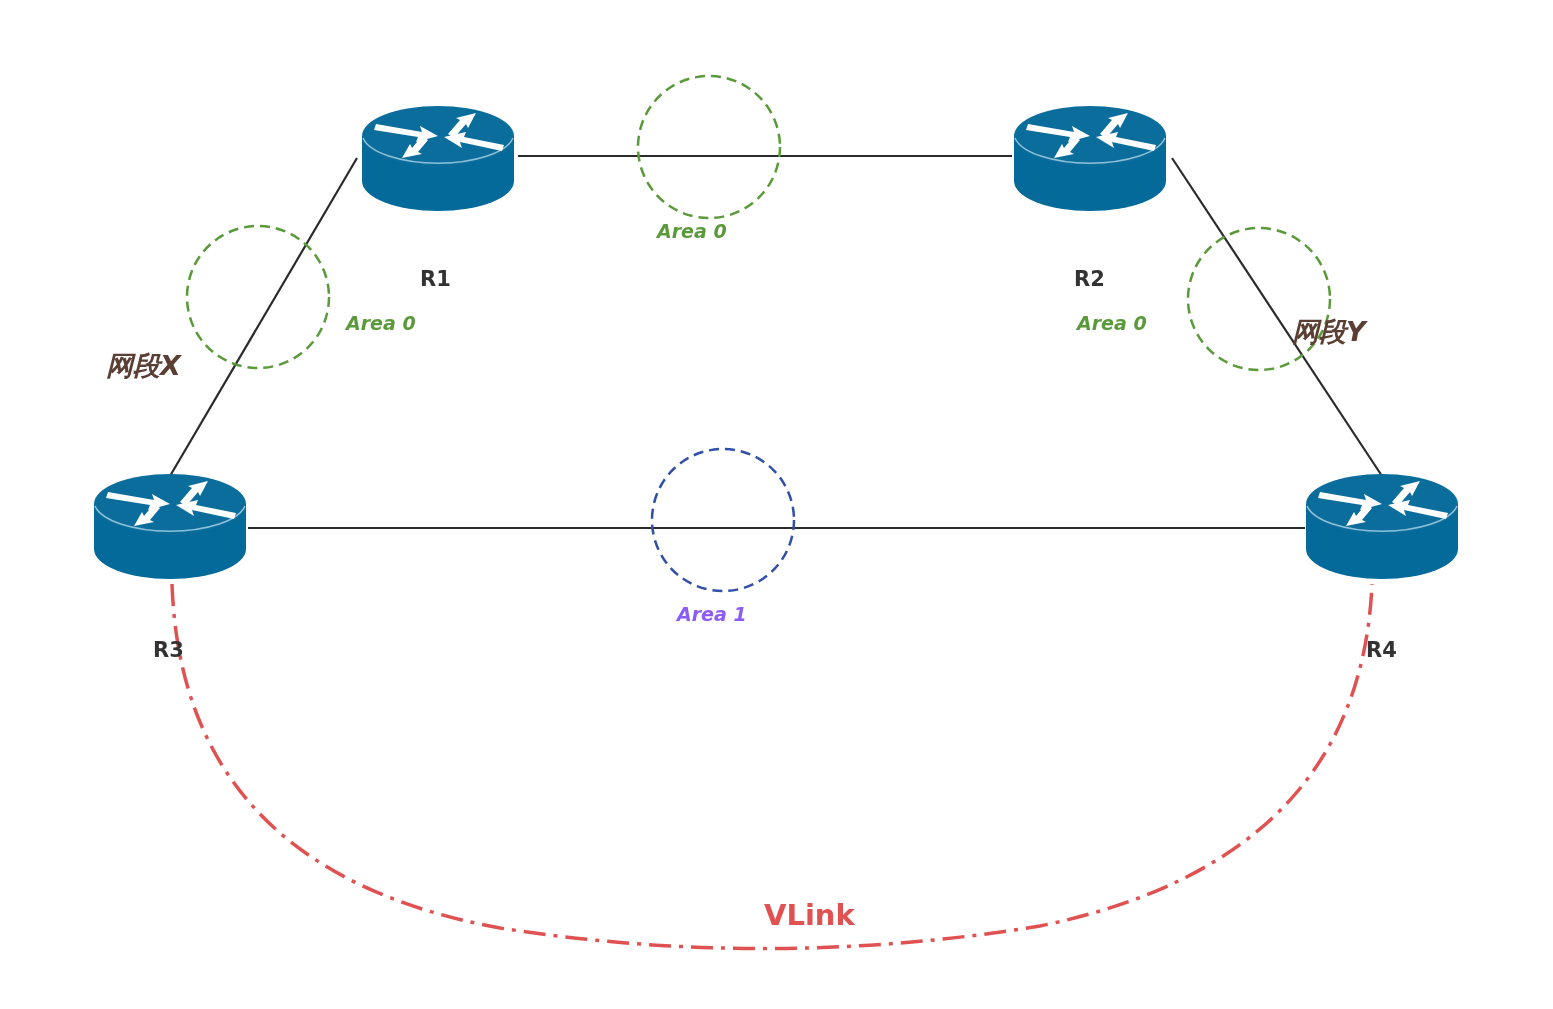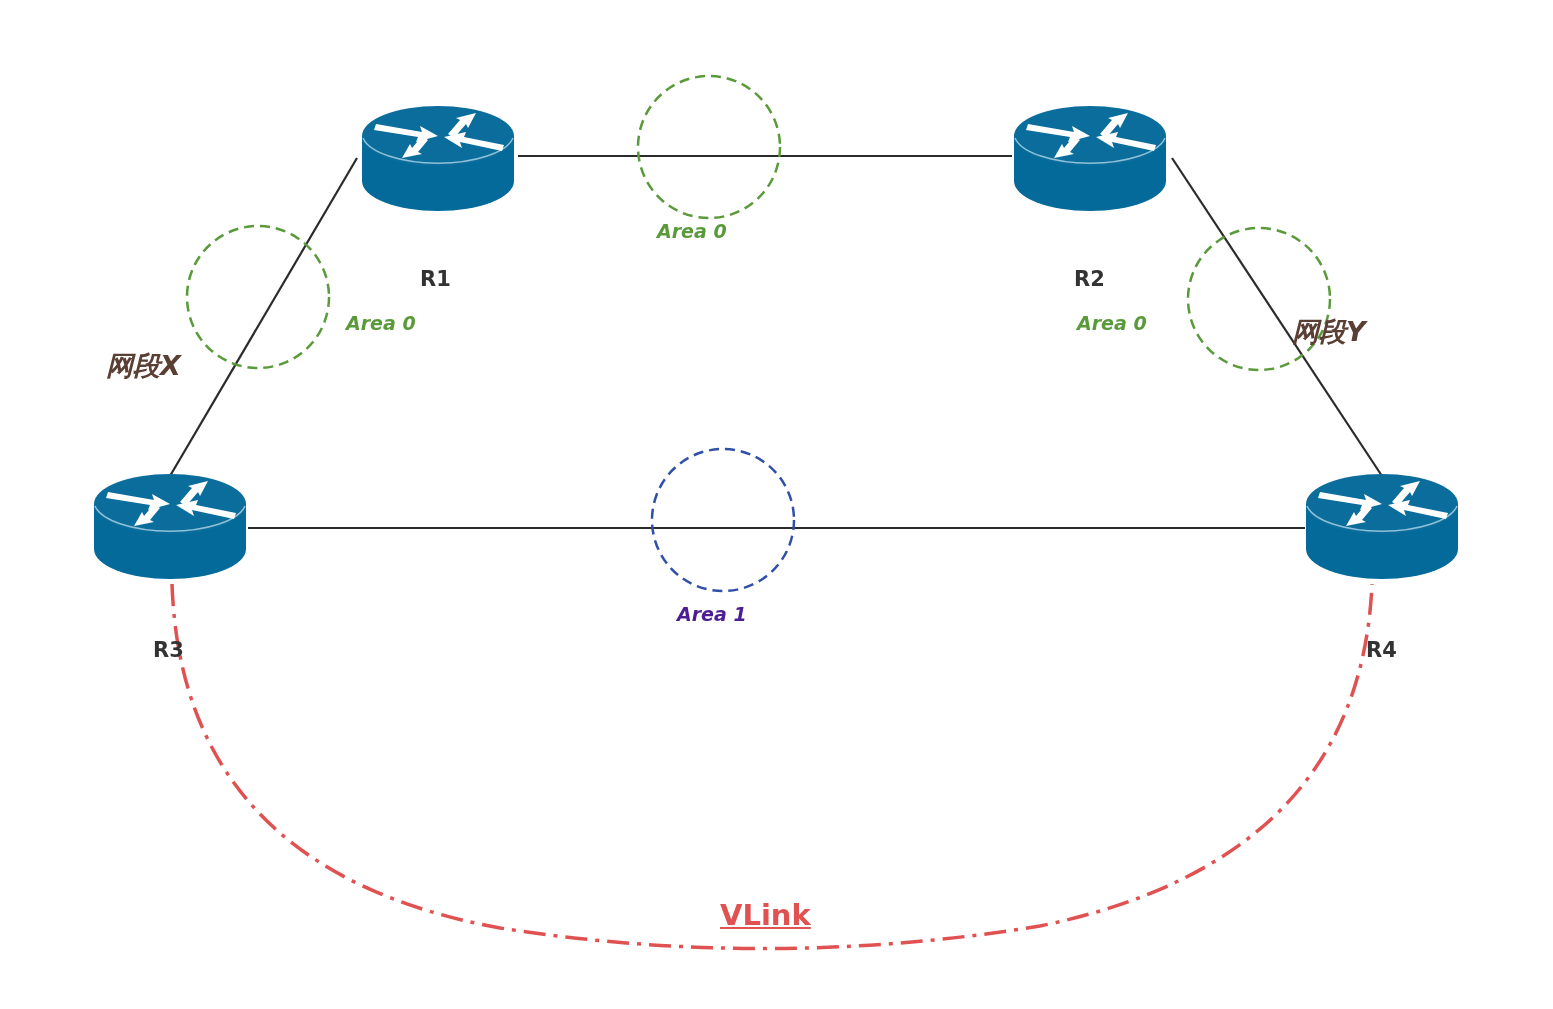--- a/index.html
+++ b/index.html
@@ -50,18 +50,18 @@
 </svg>
 
 <div class="lbl router-label" style="left:420px; top:231px;">R1</div>
 <div class="lbl router-label" style="left:1074px; top:231px;">R2</div>
 <div class="lbl router-label" style="left:153px; top:602px;">R3</div>
 <div class="lbl router-label" style="left:1366px; top:602px;">R4</div>
 
 <div class="lbl area-label" style="left:657px; top:220px; color:#5a9a3a;">Area 0</div>
 <div class="lbl area-label" style="left:346px; top:312px; color:#5a9a3a;">Area 0</div>
 <div class="lbl area-label" style="left:1077px; top:312px; color:#5a9a3a;">Area 0</div>
-<div class="lbl area-label" style="left:677px; top:603px; color:#4c1d95;">Area 1</div>
+<div class="lbl area-label" style="left:677px; top:603px; color:#8b5cf6;">Area 1</div>
 
 <div class="lbl seg-label" style="left:106px; top:348px;">网段X</div>
 <div class="lbl seg-label" style="left:1292px; top:314px;">网段Y</div>
 
-<div class="lbl vlink-label" style="left:720px; top:898px;text-decoration:underline;">VLink</div>
+<div class="lbl vlink-label" style="left:764px; top:898px;">VLink</div>
 
 </body></html>

